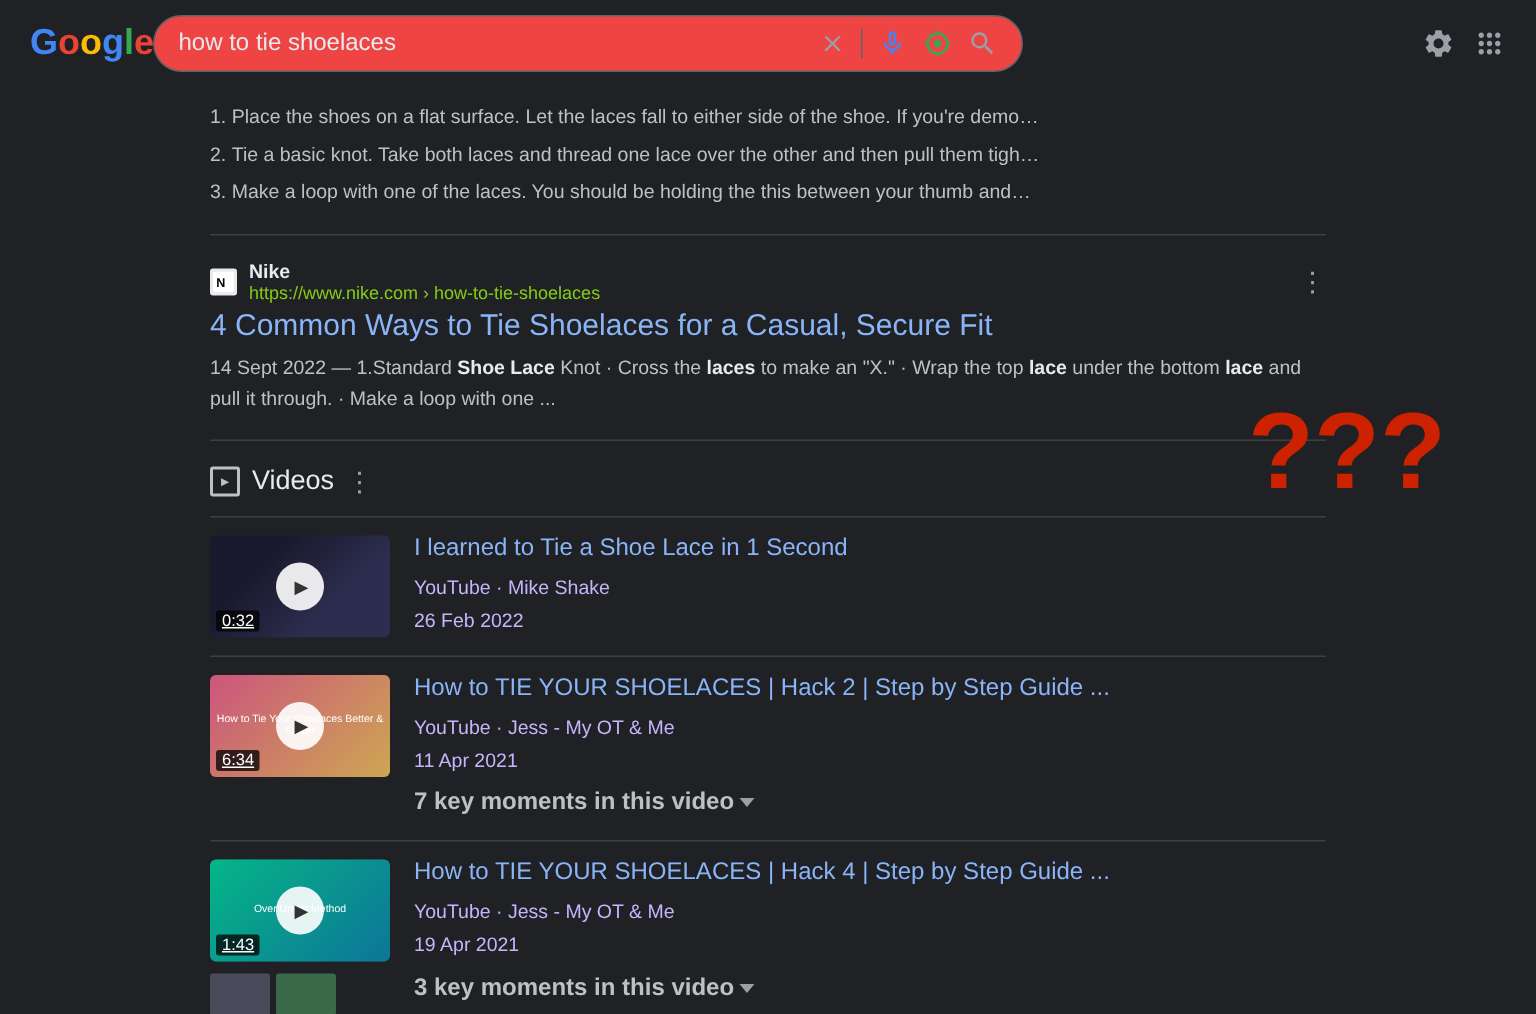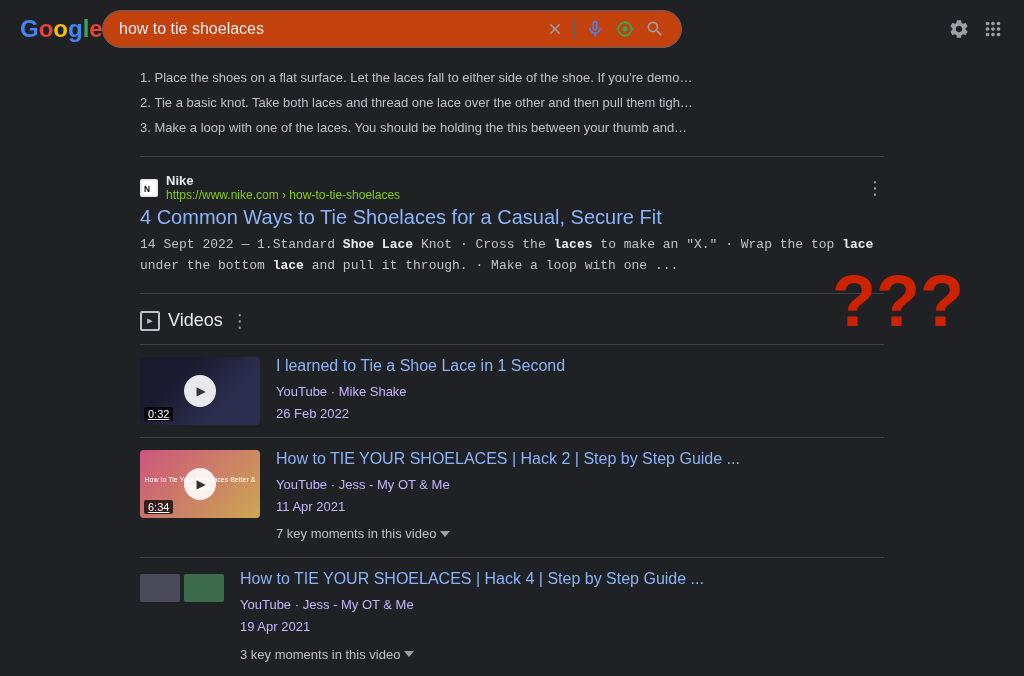--- a/index.html
+++ b/index.html
@@ -31,21 +31,21 @@
     .google-logo span.g { color: #4285f4; }
     .google-logo span.o1 { color: #ea4335; }
     .google-logo span.o2 { color: #fbbc05; }
     .google-logo span.g2 { color: #4285f4; }
     .google-logo span.l { color: #34a853; }
     .google-logo span.e { color: #ea4335; }
 
     .search-bar {
       display: flex;
       align-items: center;
-      background: #c2410c;
+      background: #ef4444;
       border: 1px solid #5f6368;
       border-radius: 24px;
       padding: 8px 16px;
       flex: 1;
       max-width: 580px;
       gap: 8px;
     }
     .search-input {
       background: transparent;
       border: none;
@@ -151,21 +151,20 @@
       font-weight: normal;
       margin-bottom: 6px;
       cursor: pointer;
       text-decoration: none;
       display: block;
     }
     .result-snippet {
       color: #bdc1c6;
       font-size: 13px;
       line-height: 1.6;
-      font-family: Liberation Mono, monospace;
     }
     .result-snippet strong { color: #e8eaed; font-weight: bold; }
 
     
     .videos-section {
       padding: 16px 0;
       border-top: 1px solid #3c4043;
     }
     .section-header {
       display: flex;
@@ -261,23 +260,24 @@
       line-height: 1.7;
     }
     .video-meta span { color: #c4b5fd; }
 
     
     .key-moments {
       display: flex;
       align-items: center;
       gap: 4px;
       color: #bdc1c6;
-      font-size: 13px;
+      font-size: 16px;
       padding: 8px 0 4px 0;
       cursor: pointer;
+      font-weight: bold;
     }
     .chevron-down {
       display: inline-block;
       width: 0;
       height: 0;
       border-left: 5px solid transparent;
       border-right: 5px solid transparent;
       border-top: 6px solid #9aa0a6;
     }
 
@@ -433,20 +433,27 @@
         </div>
         <div class="key-moments">
           <span>7 key moments in this video</span>
           <span class="chevron-down"></span>
         </div>
       </div>
     </div>
 
     <div class="video-item">
       <div style="display:flex;flex-direction:column;gap:4px;flex-shrink:0;">
+        <div class="video-thumbnail" style="background: linear-gradient(135deg, #06d6a0 0%, #118ab2 100%);">
+          <div style="position:absolute;top:0;left:0;right:0;bottom:0;background:rgba(0,0,0,0.15);display:flex;align-items:center;justify-content:center;padding:4px;">
+            <span style="color:#fff;font-size:7px;text-align:center;line-height:1.2;">Over Under Method</span>
+          </div>
+          <div class="video-play-btn"></div>
+          <span class="video-duration">1:43</span>
+        </div>
         <div class="thumb-strip">
           <div class="thumb-strip-img" style="background:#4a4a5a;"></div>
           <div class="thumb-strip-img" style="background:#3a6a4a;"></div>
         </div>
       </div>
       <div class="video-info">
         <a class="video-title" href="#">How to TIE YOUR SHOELACES | Hack 4 | Step by Step Guide ...</a>
         <div class="video-meta">
           <span>YouTube</span>
           <span> · </span>

